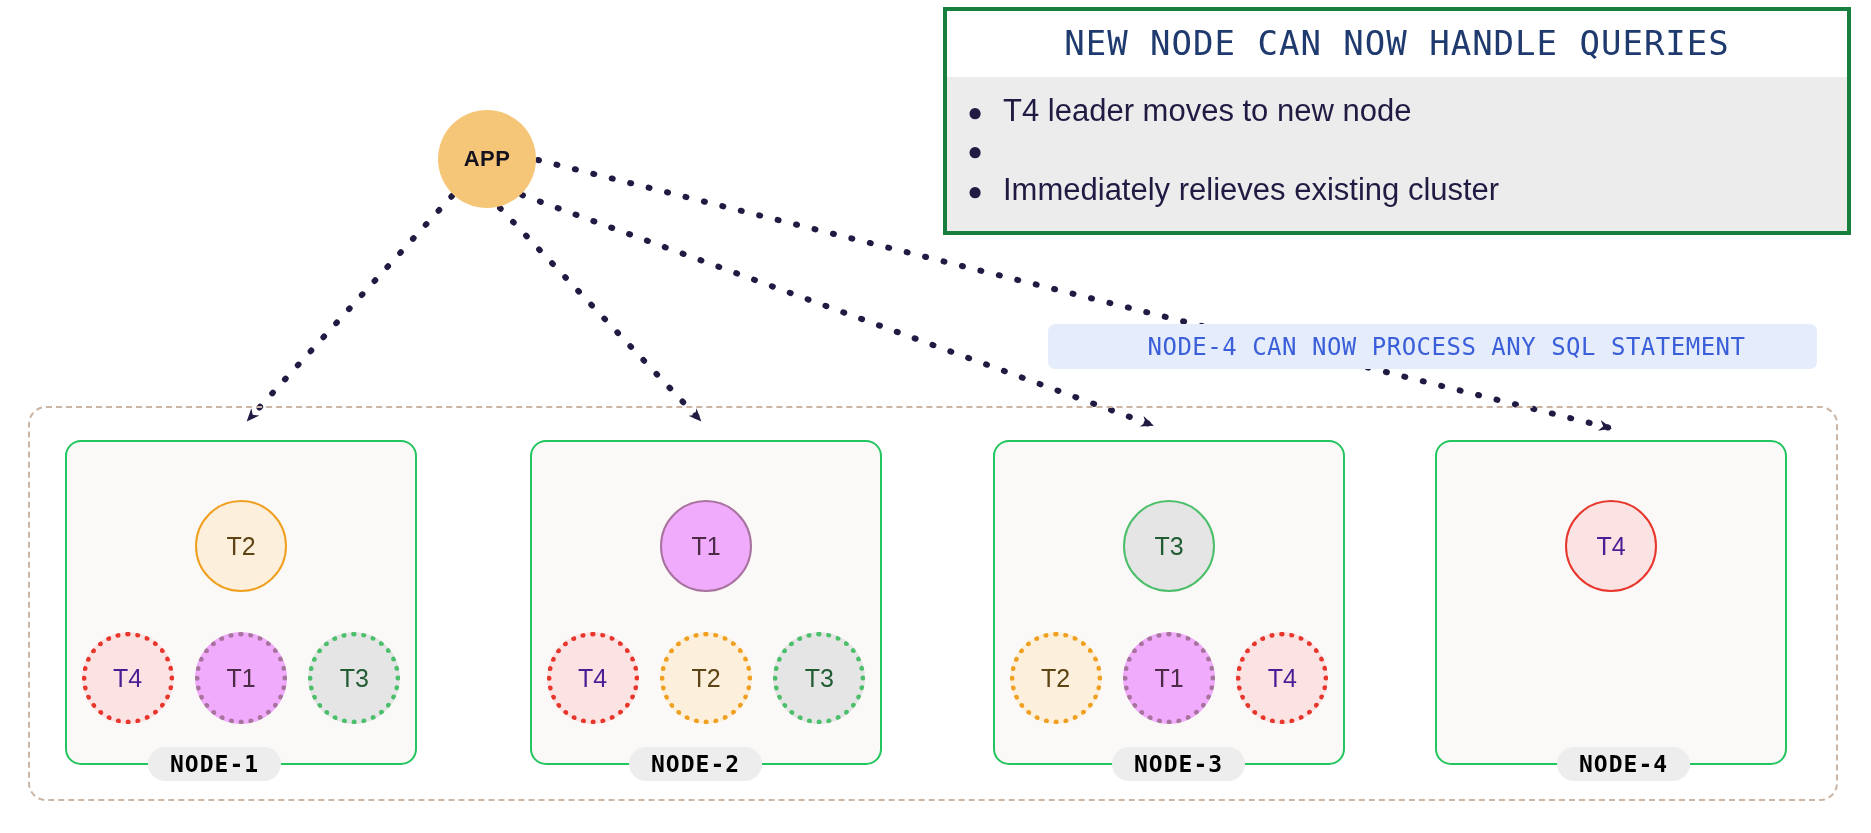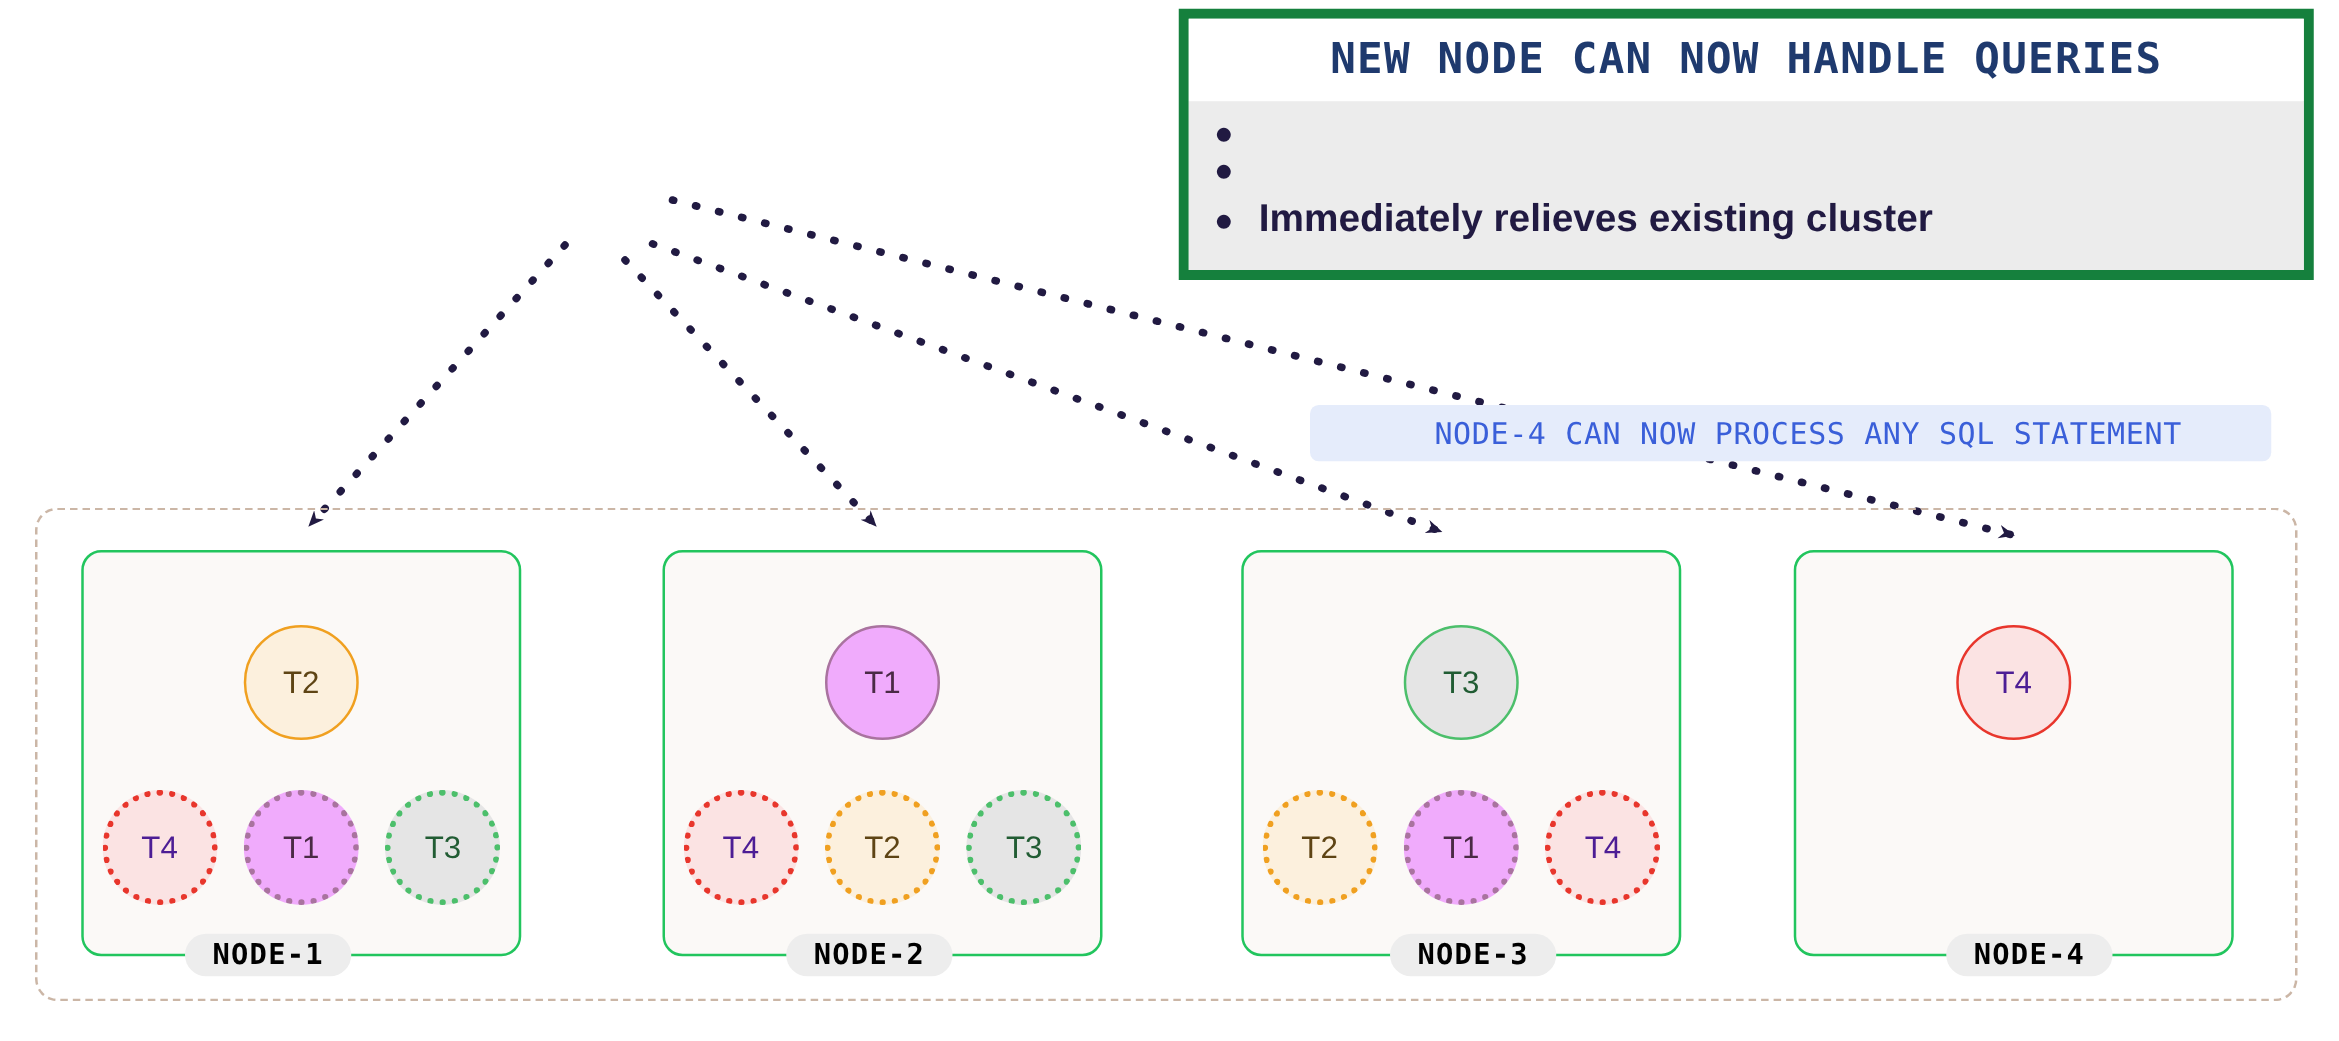--- a/index.html
+++ b/index.html
@@ -49,23 +49,22 @@
     letter-spacing: 0.5px;
   }
 
   
   .callout {
     position: absolute;
     left: 943px;
     top: 7px;
     width: 908px;
     box-sizing: border-box;
-    border: 8px solid #15803d;
+    border: 4px solid #15803d;
     background: #ffffff;
-    font-weight: bold;
   }
   .callout-title {
     background: #ffffff;
     color: #1f3a6e;
     font-family: "DejaVu Sans Mono", monospace;
     font-size: 34px;
     letter-spacing: 1px;
     text-align: center;
     padding: 12px 0 14px 0;
   }
@@ -217,26 +216,30 @@
       </marker>
     </defs>
     <g stroke="#211a42" stroke-width="6" stroke-linecap="round" stroke-dasharray="1 18" fill="none">
       <path d="M452,196 L248,420" marker-end="url(#ah)"></path>
       <path d="M500,208 L700,420" marker-end="url(#ah)"></path>
       <path d="M522,195 L1152,425" marker-end="url(#ah)"></path>
       <path d="M538,160 L1610,428" marker-end="url(#ah)"></path>
     </g>
   </svg>
 
+  <div class="app-node">
+    <span>APP</span>
+  </div>
 
   <div class="callout">
     <div class="callout-title">NEW NODE CAN NOW HANDLE QUERIES</div>
     <div class="callout-body">
       <div class="callout-item">
         <span class="callout-bullet">●</span>
+        <span class="callout-text">T4 leader moves to new node</span>
       </div>
       <div class="callout-item">
         <span class="callout-bullet">●</span>
       </div>
       <div class="callout-item">
         <span class="callout-bullet">●</span>
         <span class="callout-text">Immediately relieves existing cluster</span>
       </div>
     </div>
   </div>

